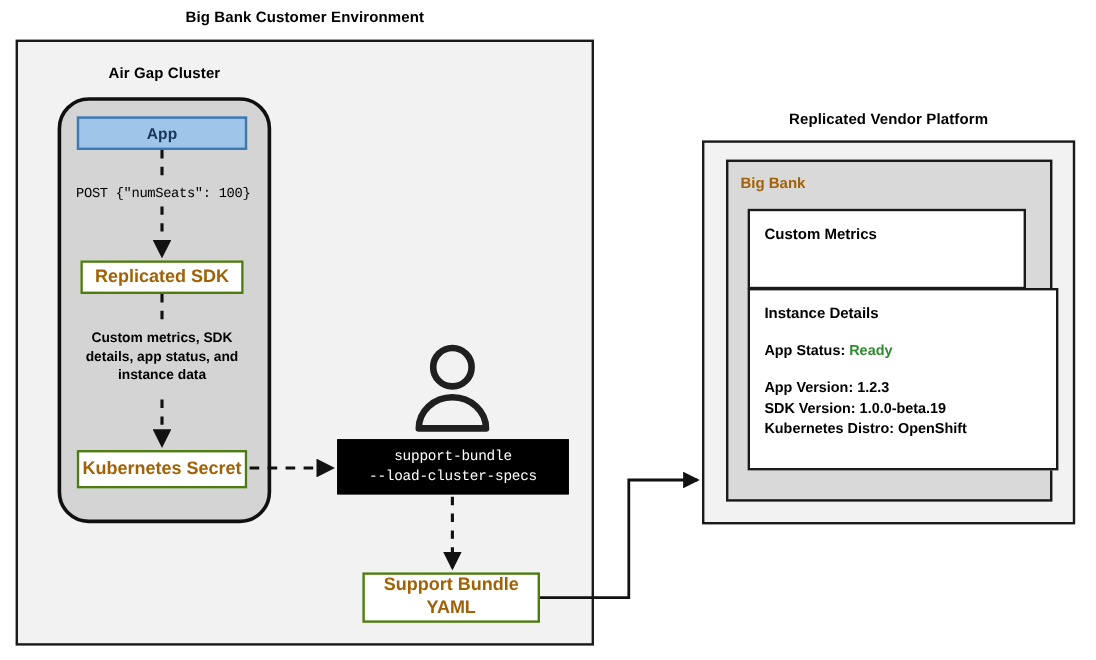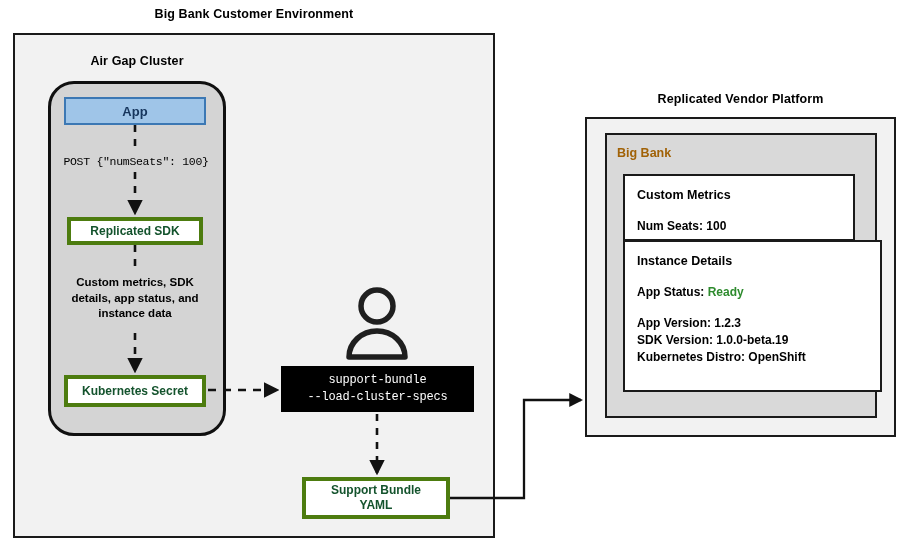--- a/index.html
+++ b/index.html
@@ -44,28 +44,28 @@
   
   .cluster-round {
     background: #d4d4d4;
     border: 3px solid #101010;
     border-radius: 26px;
   }
 
   
   .node-box {
     background: #ffffff;
-    border: 4px solid #4d7c0f;
+    border: 2px solid #4d7c0f;
     display: flex;
     align-items: center;
     justify-content: center;
     text-align: center;
-    font-size: 12px;
-    font-weight: bold;
-    color: #14532d;
+    font-size: 15px;
+    font-weight: bold;
+    color: #a16207;
     line-height: 1.25;
   }
 
   .app-box {
     background: #9fc5e8;
     border: 2px solid #3c78b4;
     display: flex;
     align-items: center;
     justify-content: center;
     font-size: 13px;
@@ -186,21 +186,20 @@
   <div class="abs title-label" style="left:585px; top:92px; width:311px;">Replicated Vendor Platform</div>
 
   <div class="abs panel-outer" style="left:585px; top:117px; width:311px; height:320px;"></div>
 
   <div class="abs panel-inner-grey" style="left:605px; top:133px; width:272px; height:285px;"></div>
 
   <div class="abs section-head" style="left:617px; top:146px;">Big Bank</div>
 
   <div class="abs detail-card" style="left:623px; top:174px; width:232px; height:67px;">
     <div class="card-head">Custom Metrics</div>
-    <div class="detail-row">Num Seats: 100</div>
   </div>
 
   <div class="abs detail-card" style="left:623px; top:240px; width:259px; height:152px;">
     <div class="card-head">Instance Details</div>
     <div class="detail-row">
       <span>App Status:</span>
       <span class="status-ok">Ready</span>
     </div>
     <div class="detail-gap"></div>
     <div class="detail-row">App Version: 1.2.3</div>

